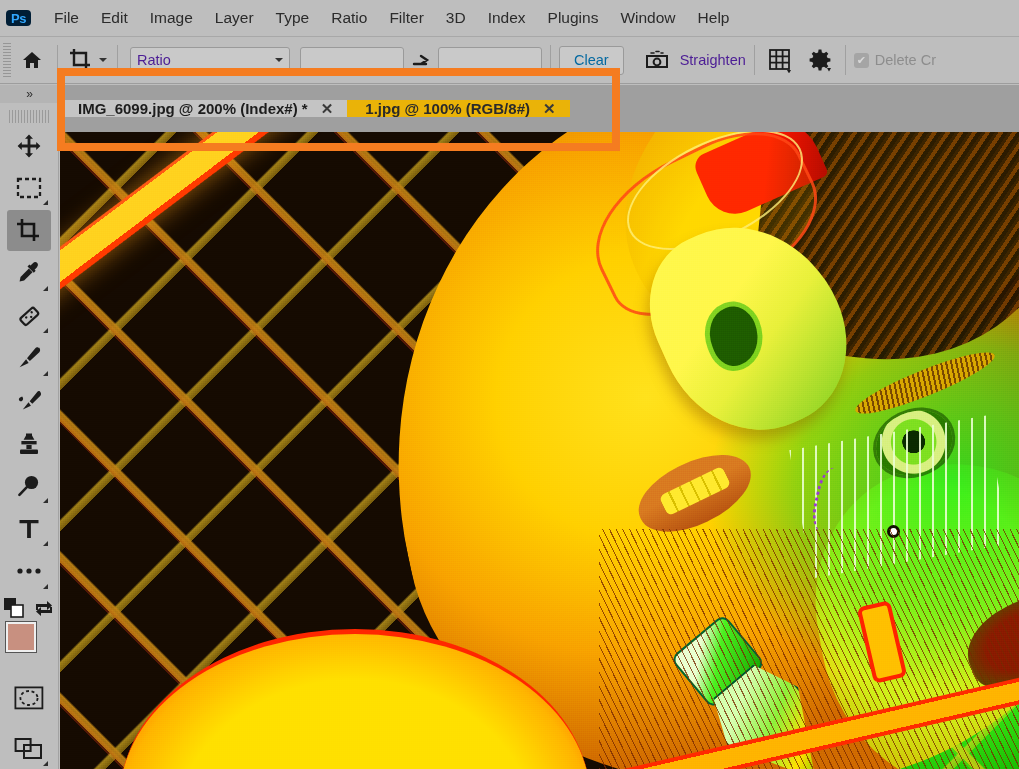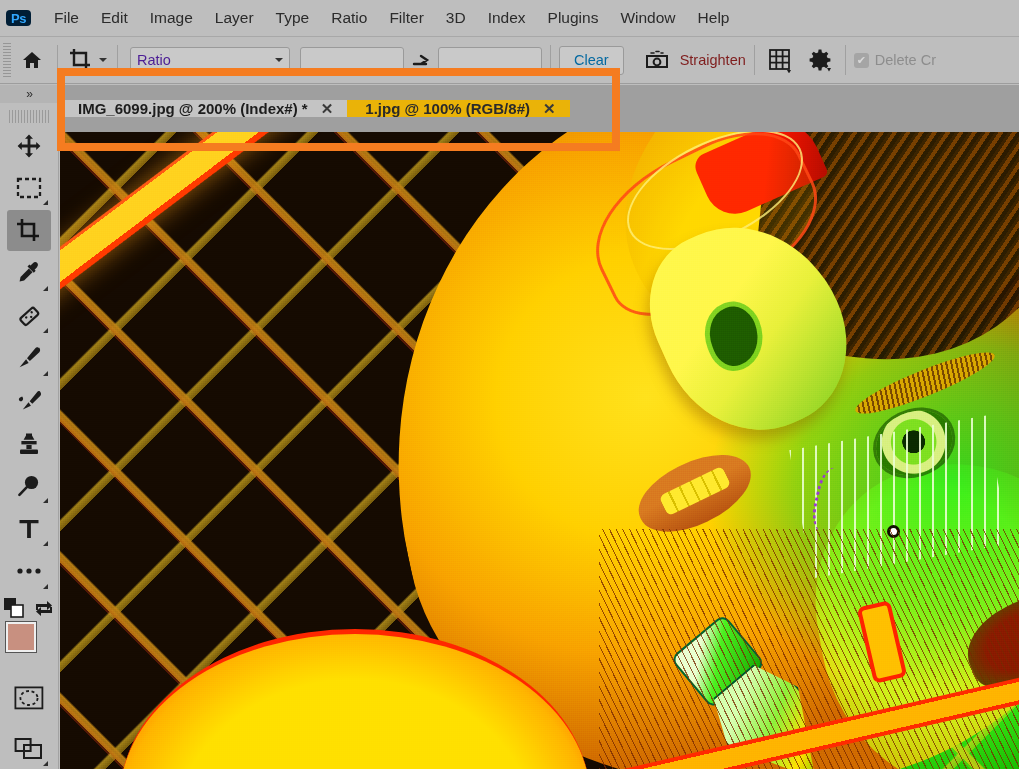--- a/index.html
+++ b/index.html
@@ -64,21 +64,21 @@
   .opt-field {
     height:27px; width:104px; background:#c9c9c9;
     border:1px solid #9a9a9a; border-radius:3px; cursor:text;
   }
   .opt-btn {
     height:29px; padding:0 14px; background:#c9c9c9;
     border:1px solid #9a9a9a; border-radius:3px;
     font-size:14.5px; color:#0369a1; display:flex; align-items:center;
     cursor:pointer;
   }
-  .opt-label { font-size:14.5px; color:#7f1d1d; margin-left:6px; white-space:nowrap; }
+  .opt-label { font-size:14.5px; color:#4c1d95; margin-left:6px; white-space:nowrap; }
   .opt-label.dim { color:#8d8d8d; }
   .opt-check {
     width:15px;height:15px;background:#a5a5a5;border-radius:3px;
     display:flex;align-items:center;justify-content:center;
     color:#d8d8d8;font-size:11px;
   }
 
   
   #tabbar {
     position:absolute; left:60px; top:85px; width:959px; height:47px;

